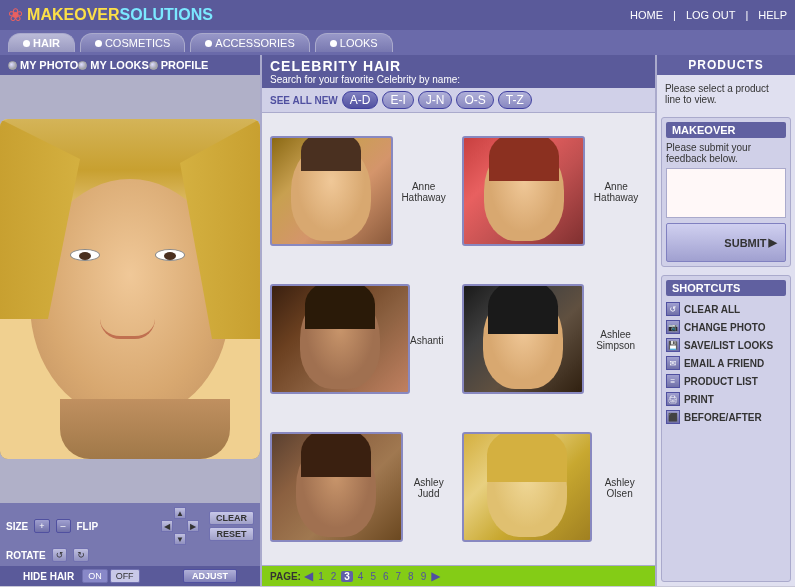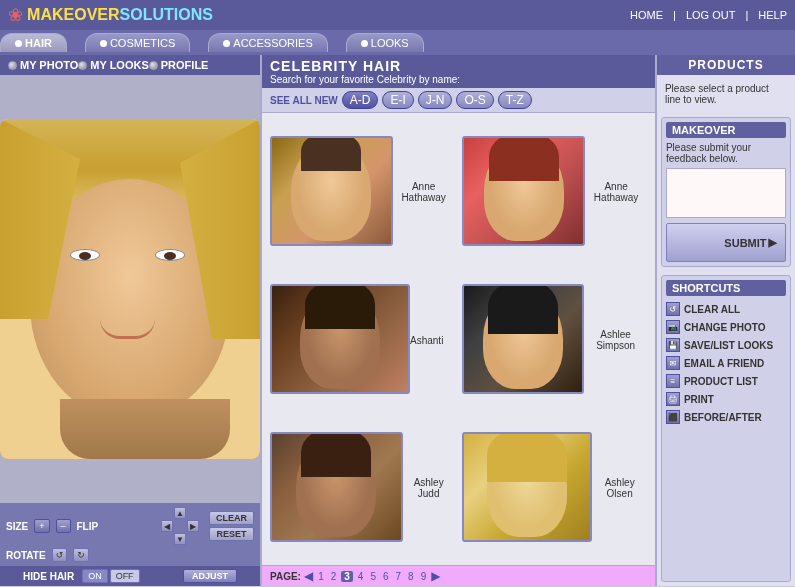--- a/index.html
+++ b/index.html
@@ -8,21 +8,21 @@
     
     #header { background: #5a5a9a; display: flex; align-items: center; justify-content: space-between; padding: 4px 8px; }
     #logo { display: flex; align-items: center; gap: 4px; }
     #logo-icon { color: #e86060; font-size: 18px; }
     #logo-text { font-size: 16px; font-weight: bold; color: #fff; }
     #logo-text span { color: #fde047; }
     #header-nav { display: flex; gap: 10px; color: #fff; font-size: 11px; }
     #header-nav a { color: #fff; text-decoration: none; cursor: pointer; }
 
     
-    #nav-tabs { background: #6a6aaa; display: flex; align-items: center; padding: 3px 0; gap: 18px; }
+    #nav-tabs { background: #6a6aaa; display: flex; align-items: center; padding: 3px 8px; gap: 5px; }
     .nav-tab { background: linear-gradient(to bottom, #9898c8, #7878b0); border-radius: 12px 12px 0 0; padding: 3px 14px; color: #fff; font-size: 11px; cursor: pointer; border: 1px solid #aaaacc; border-bottom: none; display: flex; align-items: center; gap: 3px; }
     .nav-tab.active { background: linear-gradient(to bottom, #bbbbd8, #9999c0); font-weight: bold; }
     .nav-tab-dot { width: 7px; height: 7px; background: #fff; border-radius: 50%; display: inline-block; }
 
     
     #main { display: flex; height: calc(587px - 56px); }
 
     
     #left-panel { width: 320px; background: #d8d8e8; border-right: 2px solid #aaaacc; display: flex; flex-direction: column; }
 
@@ -67,21 +67,21 @@
     .celeb-item { display: flex; flex-direction: row; align-items: center; cursor: pointer; }
     .celeb-photo { width: 140px; height: 110px; background: #aaa; border: 2px solid #8888c0; border-radius: 3px; overflow: hidden; display: flex; align-items: center; justify-content: center; }
     .celeb-photo-1 { background: linear-gradient(135deg, #8b6914 0%, #c8a050 30%, #d4956b 60%, #8b5a3c 100%); }
     .celeb-photo-2 { background: linear-gradient(135deg, #c84040 0%, #e86060 30%, #c05050 60%, #803030 100%); }
     .celeb-photo-3 { background: linear-gradient(135deg, #3a2010 0%, #6b4020 30%, #8b6040 60%, #c08060 100%); }
     .celeb-photo-4 { background: linear-gradient(135deg, #1a1a1a 0%, #404040 30%, #605040 60%, #302010 100%); }
     .celeb-photo-5 { background: linear-gradient(135deg, #5a4030 0%, #8b6040 30%, #a07850 60%, #6b4820 100%); }
     .celeb-photo-6 { background: linear-gradient(135deg, #d4b040 0%, #e8d080 30%, #c8a830 60%, #a08020 100%); }
     .celeb-name { color: #333; font-size: 10px; margin-top: 2px; text-align: center; }
     
-    #page-nav { background: #f0abfc; display: flex; align-items: center; padding: 3px 8px; gap: 3px; border-top: 1px solid #aaaacc; }
+    #page-nav { background: #84cc16; display: flex; align-items: center; padding: 3px 8px; gap: 3px; border-top: 1px solid #aaaacc; }
     .page-label { color: #333; font-size: 10px; font-weight: bold; }
     .page-btn { color: #5050a0; font-size: 10px; cursor: pointer; padding: 0 2px; }
     .page-btn.active { font-weight: bold; color: #fff; background: #6060a8; padding: 0 3px; border-radius: 2px; }
     .page-arrow { color: #5050a0; font-size: 12px; cursor: pointer; }
 
     
     #right-panel { width: 170px; background: #e0e0f0; display: flex; flex-direction: column; }
     #products-header { background: #6060a0; padding: 3px 8px; text-align: center; }
     #products-title { color: #fff; font-size: 12px; font-weight: bold; letter-spacing: 1px; }
     #products-body { padding: 8px; color: #333; font-size: 10px; flex: 0 0 auto; }

